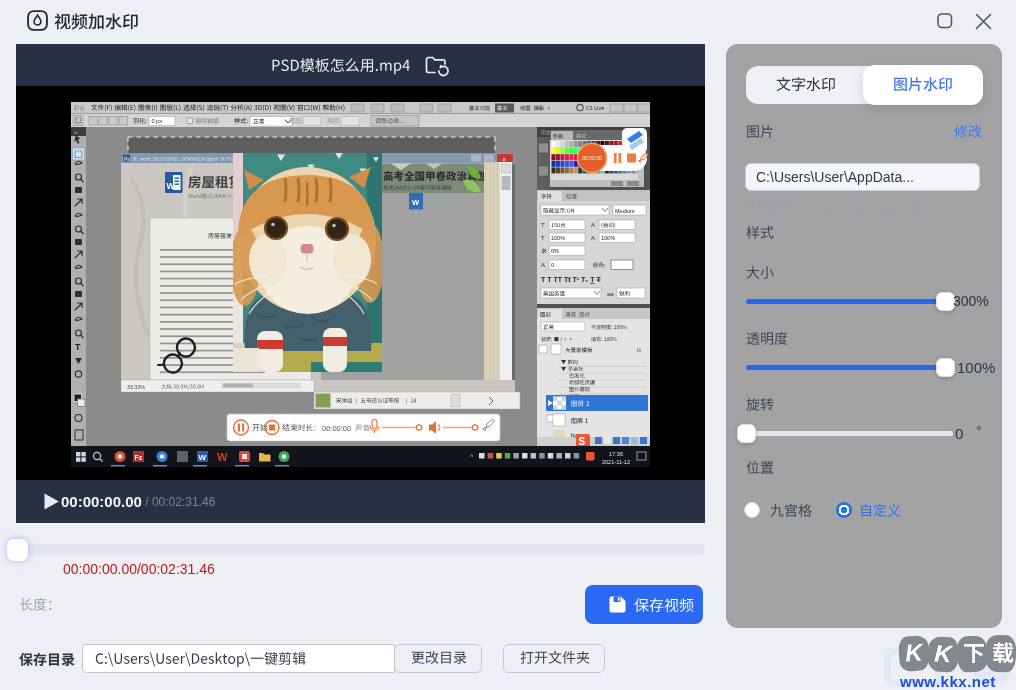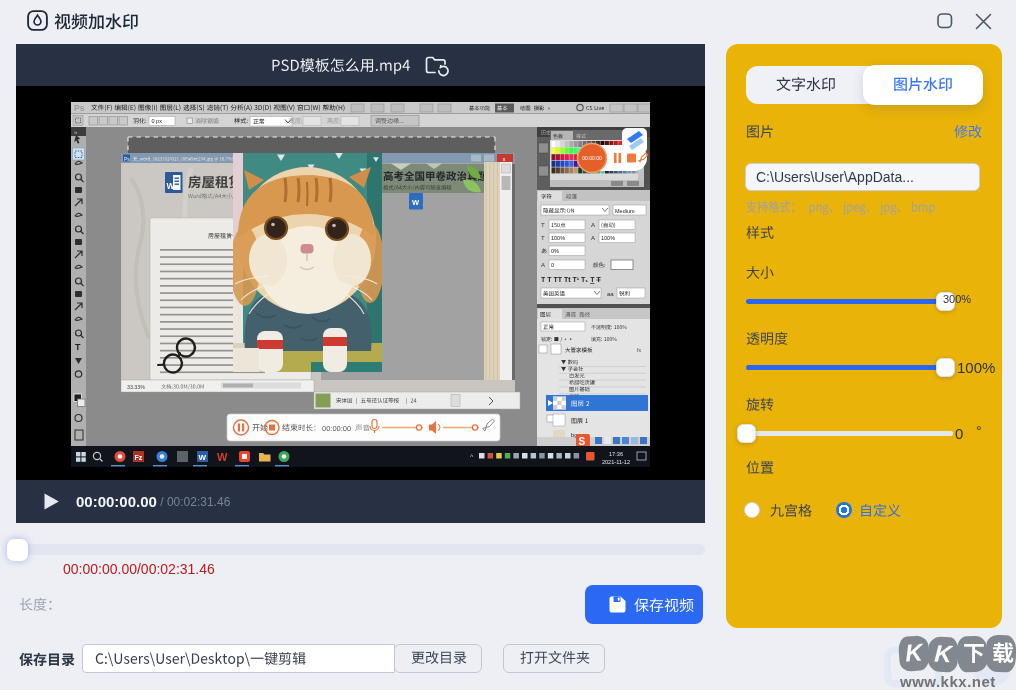--- a/index.html
+++ b/index.html
@@ -1009,51 +1009,51 @@
 <rect x="502.6" y="355" width="5.5" height="5.5" fill="#8a94a2"></rect>
 <rect x="515" y="354" width="8.5" height="8.5" rx="1" fill="#e8572e"></rect>
 <text x="545" y="358" font-size="5.6" fill="#dfe5ec" text-anchor="middle">17:36</text>
 <text x="545" y="365.5" font-size="5.6" fill="#dfe5ec" text-anchor="middle">2021-11-12</text>
 <rect x="566" y="354" width="9" height="8" fill="none" stroke="#b8c2d0" stroke-width="0.8"></rect>
 </svg>
   <div class="abs" style="left:0;top:436px;width:689px;height:43px;background:#283143;display:flex;align-items:center">
     <svg width="17" height="19" viewBox="0 0 17 19" style="margin-left:27px">
       <path d="M1.5 1.5 L15.8 9.5 L1.5 17.5 Z" fill="#e6e9ef"></path>
     </svg>
-    <span style="margin-left:16px;font-size:15px;font-weight:700;color:#f2f4f8">00:00:00.00</span>
+    <span style="margin-left:1px;font-size:15px;font-weight:700;color:#f2f4f8">00:00:00.00</span>
     <span style="font-size:12px;color:#79839a">&nbsp;/ 00:02:31.46</span>
   </div>
 </div>
 
 <div class="abs" style="left:16px;top:544px;width:689px;height:11px;border-radius:5.5px;background:#e3e6f0"></div>
 <div class="abs" style="left:7px;top:539px;width:21px;height:22px;border-radius:7px;background:#fff;box-shadow:0 0 7px rgba(105,130,245,.55)"></div>
 
 <div class="abs" style="left:63px;top:561px;font-size:14px;color:#b91c1c">00:00:00.00/00:02:31.46</div>
 
 <div class="abs" style="left:585px;top:585px;width:118px;height:39px;border-radius:8px;background:#2b68f4"></div>
 <svg class="abs" width="19" height="19" viewBox="0 0 19 19" style="left:608px;top:595px">
     <path d="M3 1.5 h9.5 L17.5 6 v9.5 a2 2 0 0 1 -2 2 h-12 a2 2 0 0 1 -2-2 v-12 a2 2 0 0 1 2-2 Z" fill="#fff"></path>
     <rect x="5.5" y="1.5" width="7" height="5.4" rx="1" fill="#2b68f4"></rect>
     <rect x="9.8" y="2.5" width="1.8" height="3.2" rx="0.7" fill="#fff"></rect>
 </svg>
 
 <div class="abs" style="left:82px;top:644px;width:313px;height:29px;background:#fff;border:1px solid #c3c7d3;border-radius:4px 0 0 4px"></div>
 <div class="abs" style="left:394px;top:644px;width:88px;height:29px;border:1px solid #c3c7d3;border-radius:6px"></div>
 <div class="abs" style="left:503px;top:644px;width:102px;height:29px;border:1px solid #c3c7d3;border-radius:6px"></div>
 
-<div class="abs" style="left:726px;top:44px;width:276px;height:584px;background:#eab308;border-radius:12px">
+<div class="abs" style="left:726px;top:44px;width:276px;height:584px;background:#a3a3a3;border-radius:12px">
   <div class="abs" style="left:20px;top:22px;width:236px;height:38px;background:#eff1f6;border-radius:12px"></div>
 
   <div class="abs" style="left:137px;top:21px;width:120px;height:40px;background:#fff;border-radius:12px;box-shadow:0 4px 12px rgba(40,60,120,.16)"></div>
 
   <div class="abs" style="left:19px;top:119px;width:235px;height:28px;background:#f4f6f9;border:1px solid #c9cede;border-radius:6px;line-height:26px;padding-left:10px;font-size:14px;color:#30394a">C:\Users\User\AppData...</div>
 
   <div class="abs" style="left:20px;top:255px;width:207px;height:5px;border-radius:2.5px;background:#2b66f2"></div>
   <div class="abs" style="left:210px;top:248px;width:19px;height:19px;background:#fff;border:1px solid #dde1ea;border-radius:6px;box-shadow:0 1px 4px rgba(0,0,0,.2)"></div>
-  <div class="abs" style="left:217px;top:249px;font-size:11px;color:#2b3547">300%</div>
+  <div class="abs" style="left:227px;top:249px;font-size:14px;color:#2b3547">300%</div>
 
   <div class="abs" style="left:20px;top:321px;width:207px;height:5px;border-radius:2.5px;background:#2b66f2"></div>
   <div class="abs" style="left:210px;top:314px;width:19px;height:19px;background:#fff;border:1px solid #dde1ea;border-radius:6px;box-shadow:0 1px 4px rgba(0,0,0,.2)"></div>
   <div class="abs" style="left:231px;top:315px;font-size:15px;color:#2b3547">100%</div>
 
   <div class="abs" style="left:20px;top:387px;width:207px;height:5px;border-radius:2.5px;background:#e4e7ee"></div>
   <div class="abs" style="left:11px;top:380px;width:19px;height:19px;background:#fff;border:1px solid #dde1ea;border-radius:6px;box-shadow:0 1px 4px rgba(0,0,0,.2)"></div>
   <div class="abs" style="left:229px;top:381px;font-size:15px;color:#2b3547">0</div>
   <div class="abs" style="left:250px;top:379px;font-size:14px;color:#2b3547">°</div>
 
@@ -1062,21 +1062,21 @@
   <div class="abs" style="left:110px;top:458px;width:16px;height:16px;border-radius:50%;background:radial-gradient(circle,#2273eb 0 3.4px,#fff 3.4px 5.2px,#2273eb 5.2px)"></div>
 
 </div>
 
 <div class="abs" style="left:884px;top:647px;width:58px;height:40px;border:7px solid #e2e9f4;border-radius:10px"></div>
 <div class="abs" style="left:972px;top:648px;width:40px;height:38px;border-radius:50%;background:#e2e9f4"></div>
 <div class="abs" style="left:899px;top:636px;width:30px;height:35px;background:#83878f;border-radius:30% 42% 34% 38%/40% 32% 42% 30%;transform:rotate(-4deg);color:#fff;font-weight:700;font-size:24px;text-align:center;line-height:34px;font-style:italic">K</div>
 <div class="abs" style="left:928px;top:637px;width:30px;height:35px;background:#83878f;border-radius:40% 30% 34% 42%/34% 40% 30% 38%;transform:rotate(3deg);color:#fff;font-weight:700;font-size:24px;text-align:center;line-height:34px;font-style:italic">K</div>
 <div class="abs" style="left:957px;top:636px;width:30px;height:36px;background:#83878f;border-radius:34% 38% 42% 30%/38% 34% 30% 42%;transform:rotate(-2deg);color:#fff;font-weight:700;font-size:22px;text-align:center;line-height:35px"></div>
 <div class="abs" style="left:986px;top:635px;width:30px;height:37px;background:#83878f;border-radius:38% 34% 30% 40%/30% 42% 38% 34%;transform:rotate(2deg);color:#fff;font-weight:700;font-size:22px;text-align:center;line-height:36px"></div>
-<div class="abs" style="left:900px;top:673px;font-size:15px;font-weight:700;color:#737373;letter-spacing:0.5px">www.kkx.net</div>
+<div class="abs" style="left:900px;top:673px;font-size:15px;font-weight:700;color:#1d4ed8;letter-spacing:0.5px">www.kkx.net</div>
 <svg class="abs" style="left:53.0px;top:10.1px" width="88" height="23" viewBox="0 0 88 23">
     <g transform="translate(1 17.9)">
       <g transform="scale(0.01700 -0.01700)" fill="#1d2737">
         <path transform="translate(0 0)" d="M443 797V265H534V715H822V265H917V797ZM630 646V467C630 311 601 117 347 -15C366 -29 397 -66 408 -85C544 -14 622 82 667 183V25C667 -49 697 -70 771 -70H853C946 -70 959 -26 969 130C946 136 916 148 893 166C890 28 884 0 853 0H787C763 0 755 8 755 36V275H699C716 341 721 406 721 465V646ZM144 801C177 763 213 711 230 674H59V588H287C230 466 132 350 34 284C47 265 67 215 74 188C109 214 144 246 178 282V-83H268V330C300 287 334 239 352 208L412 283C394 304 327 382 290 423C335 491 374 566 401 643L351 678L334 674H243L311 716C293 752 255 804 217 842Z"></path>
         <path transform="translate(1000 0)" d="M695 491C693 150 685 42 447 -21C463 -37 485 -68 492 -88C753 -14 771 124 772 491ZM725 77C791 28 876 -42 916 -86L972 -28C929 16 842 83 778 129ZM121 399C102 327 71 252 31 202C50 192 84 171 99 159C140 214 178 299 200 382ZM540 607V135H619V535H845V138H928V607H752L790 704H953V786H516V704H700C691 672 678 637 667 607ZM419 387C398 301 368 229 324 170V455H503V539H342V649H480V728H342V845H258V539H180V757H104V539H35V455H237V152H310C247 74 159 20 40 -14C59 -33 79 -64 88 -87C321 -9 444 131 500 369Z"></path>
         <path transform="translate(2000 0)" d="M566 724V-67H657V5H823V-59H918V724ZM657 96V633H823V96ZM184 830 183 659H52V567H181C174 322 145 113 25 -17C48 -32 81 -63 96 -85C229 64 263 296 273 567H403C396 203 387 71 366 43C357 29 348 26 333 26C314 26 274 27 230 30C246 4 256 -37 258 -65C303 -67 349 -68 377 -63C408 -58 428 -48 449 -18C480 26 487 176 495 613C496 626 496 659 496 659H275L277 830Z"></path>
         <path transform="translate(3000 0)" d="M65 593V497H295C249 309 153 164 31 83C54 68 92 32 108 10C249 112 362 306 410 573L347 596L330 593ZM809 661C763 595 688 513 623 451C596 500 572 550 553 602V843H453V40C453 23 446 18 430 18C413 17 360 17 303 19C318 -9 334 -57 339 -85C418 -85 472 -82 506 -64C541 -48 553 -18 553 40V407C639 237 758 94 908 15C924 43 956 82 979 102C855 158 749 259 668 379C739 437 827 524 897 600Z"></path>
         <path transform="translate(4000 0)" d="M91 30C119 47 163 60 460 133C457 154 454 194 455 222L195 164V406H458V498H195V666C288 687 387 715 464 747L391 823C320 788 203 751 99 727V199C99 160 72 139 52 129C67 105 85 54 91 30ZM526 775V-82H621V681H824V183C824 168 820 163 805 163C788 163 736 162 682 164C697 138 714 92 718 64C790 64 841 66 876 83C910 100 920 132 920 181V775Z"></path>
       </g>
     </g>

